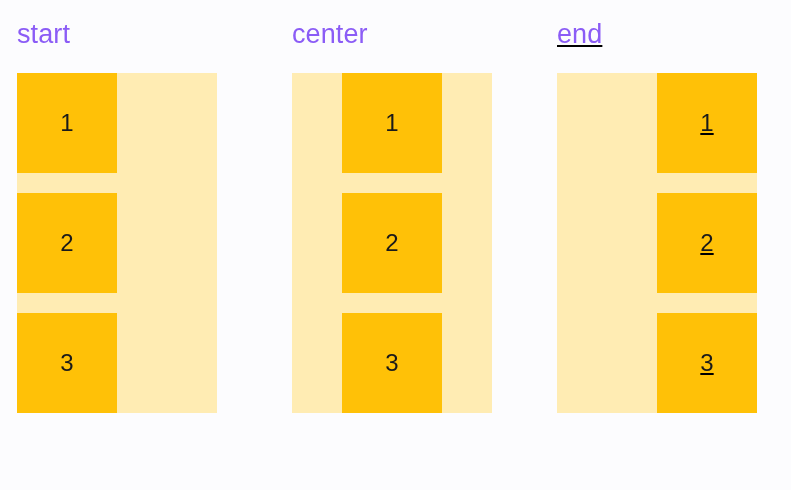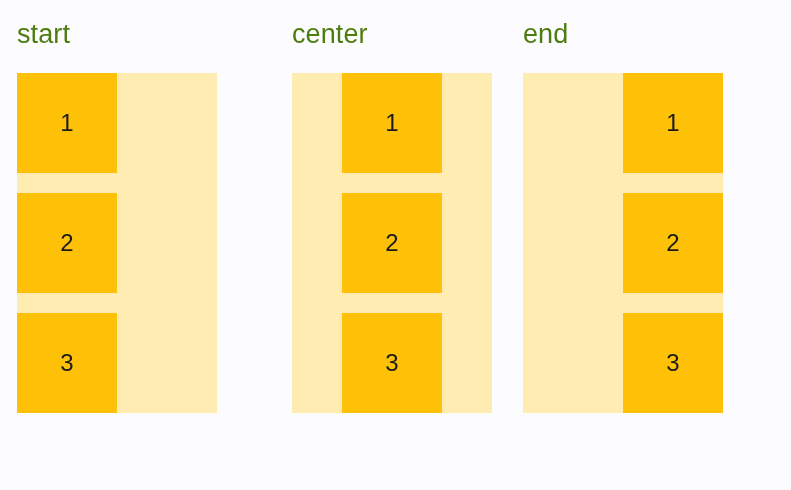--- a/index.html
+++ b/index.html
@@ -23,21 +23,21 @@
 
   .demo-column {
     position: absolute;
     top: 17px;
     width: 200px;
   }
 
   .column-label {
     font-size: 27px;
     line-height: 34px;
-    color: #4d7c0f;
+    color: #8b5cf6;
     font-weight: 400;
     letter-spacing: 0.1px;
     white-space: nowrap;
     margin: 0 0 22px 0;
   }
 
   .flex-container {
     display: flex;
     flex-direction: column;
     width: 200px;
@@ -79,21 +79,21 @@
 
   <div class="demo-column" style="left:292px;">
     <div class="column-label">center</div>
     <div class="flex-container align-center">
       <div class="flex-item">1</div>
       <div class="flex-item">2</div>
       <div class="flex-item">3</div>
     </div>
   </div>
 
-  <div class="demo-column" style="left:523px;">
+  <div class="demo-column" style="left:557px;text-decoration:underline;">
     <div class="column-label">end</div>
     <div class="flex-container align-end">
       <div class="flex-item">1</div>
       <div class="flex-item">2</div>
       <div class="flex-item">3</div>
     </div>
   </div>
 
 </div>
 

